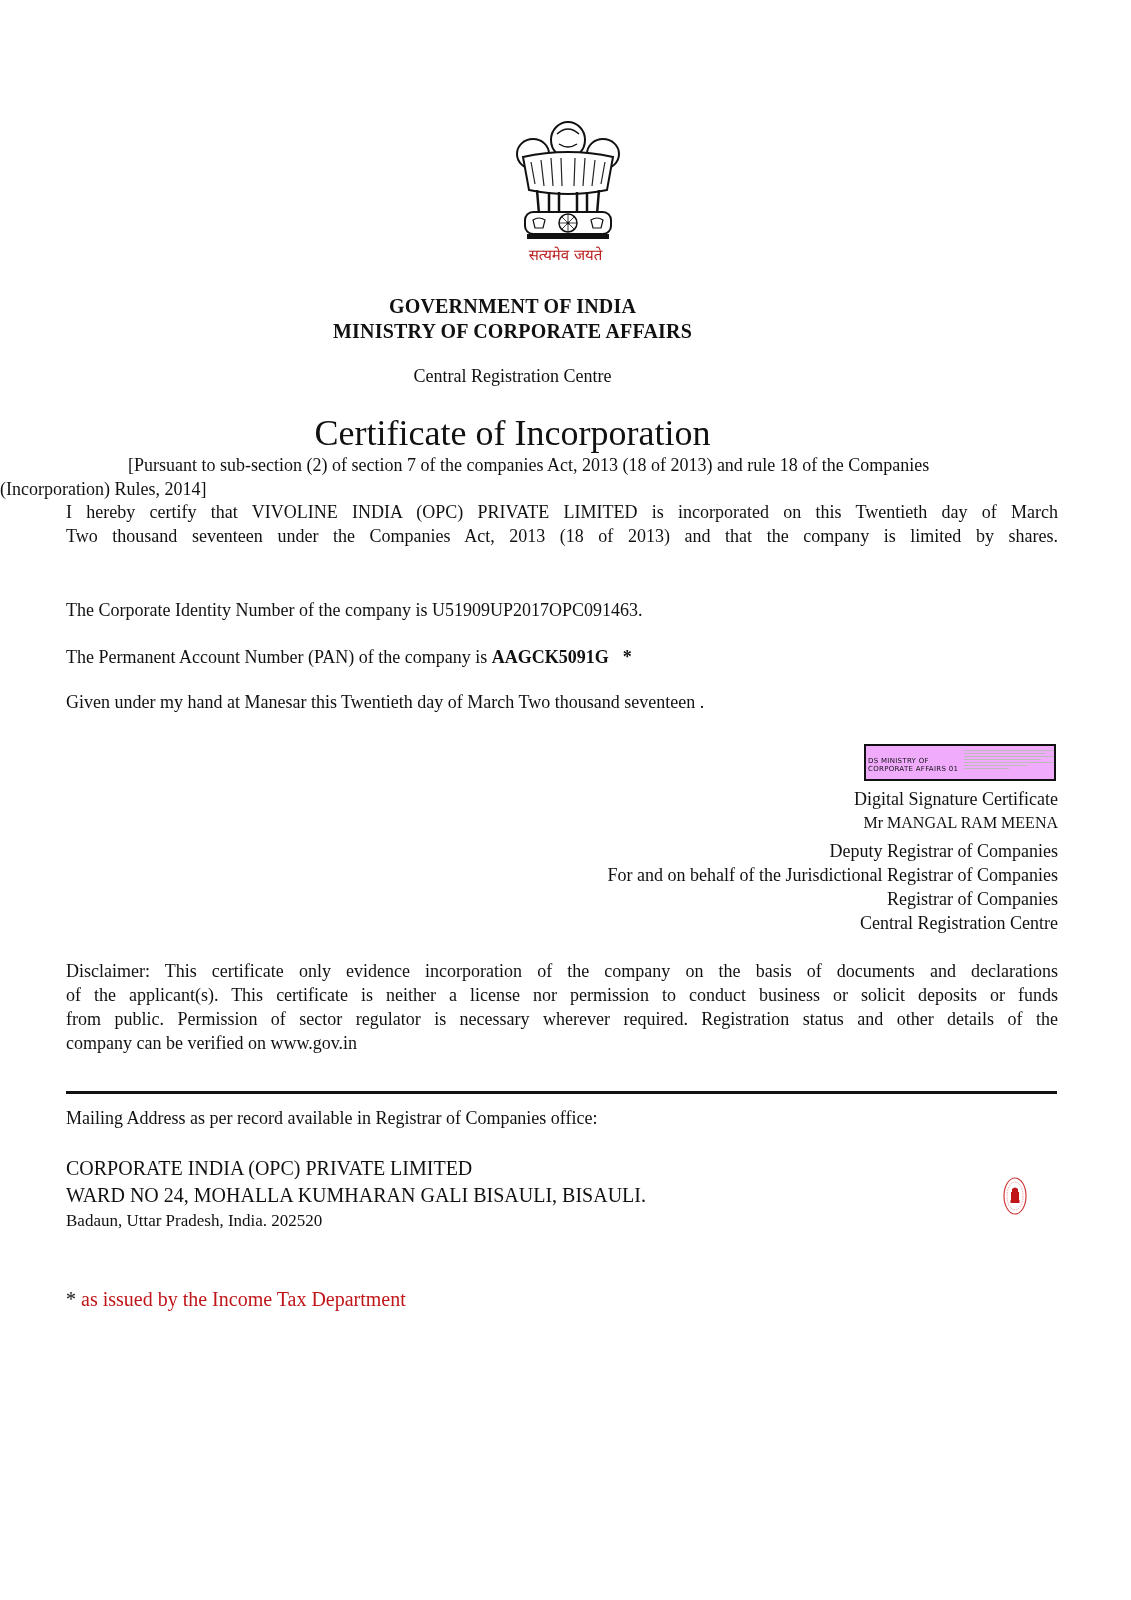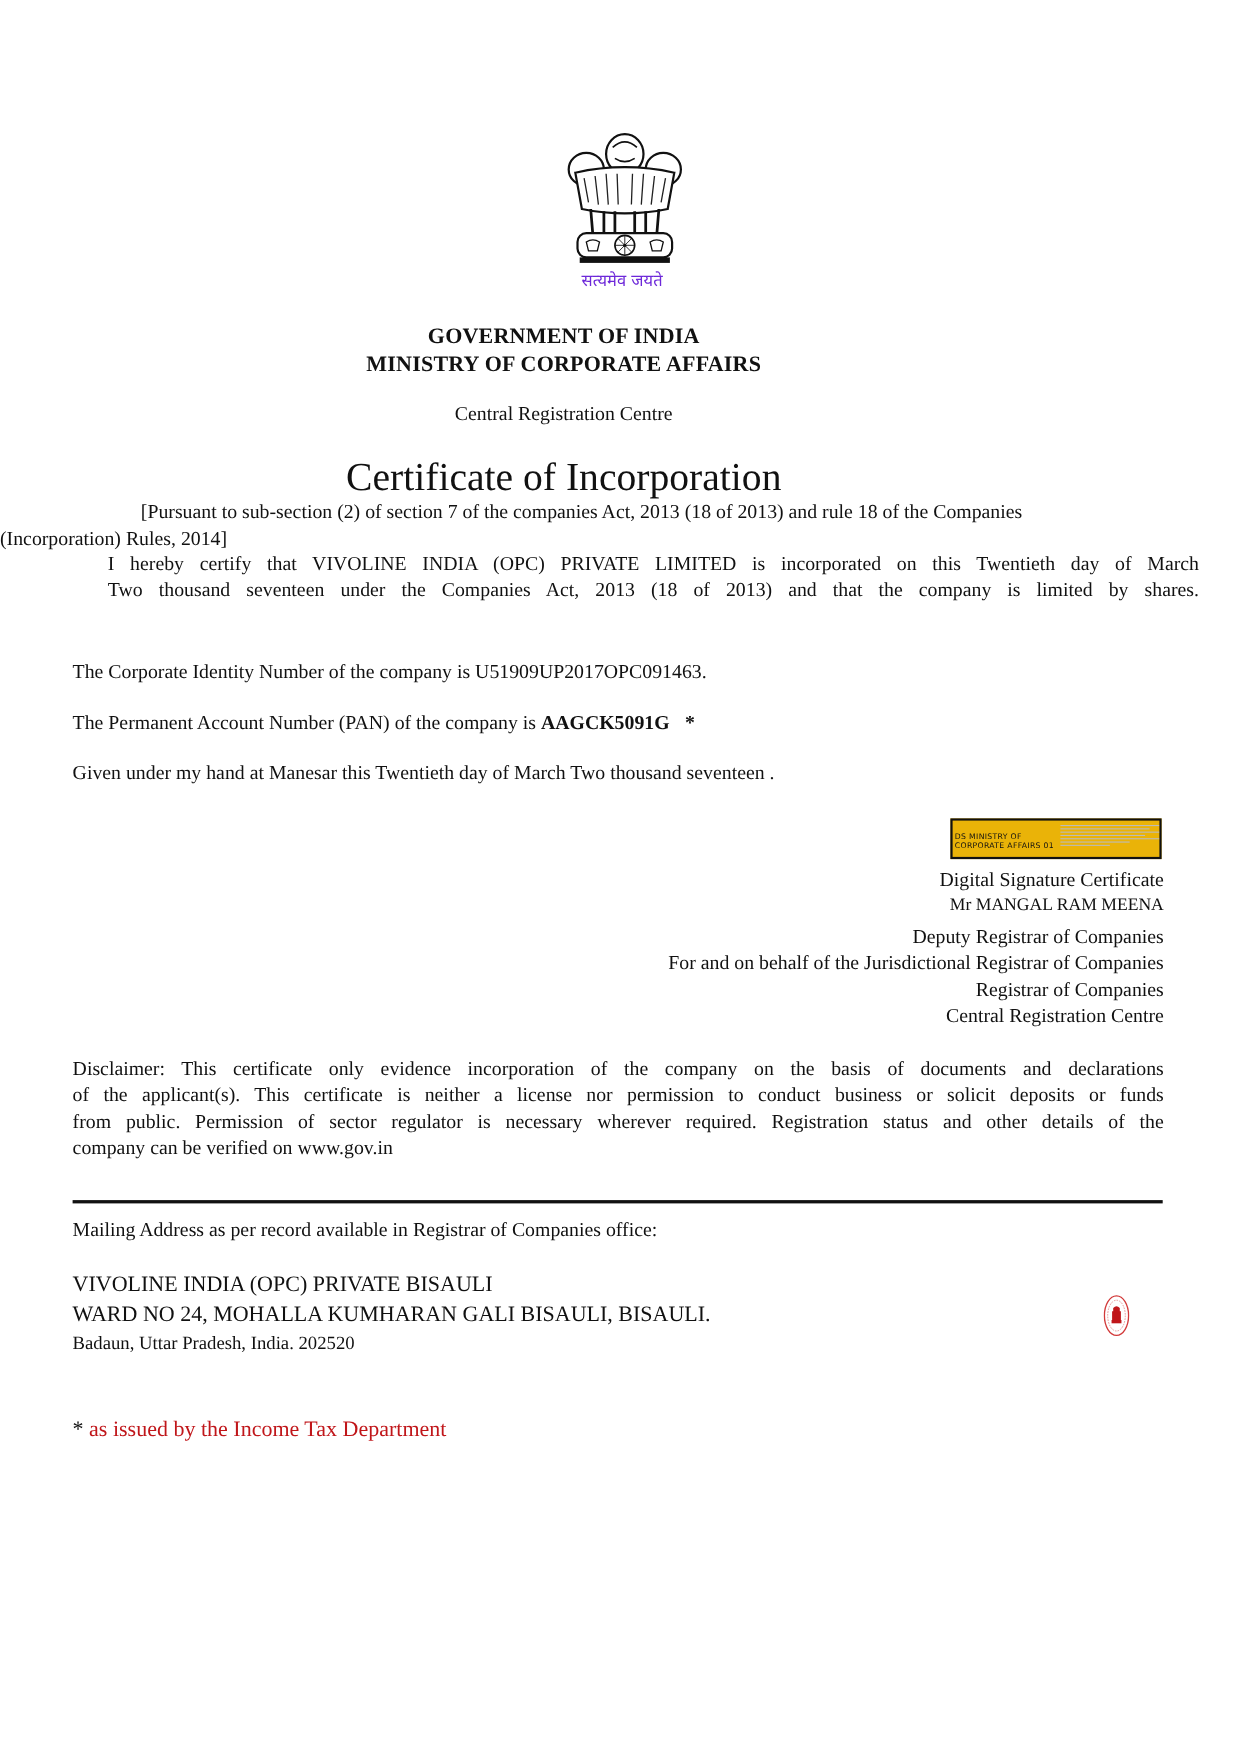--- a/index.html
+++ b/index.html
@@ -1,30 +1,30 @@
 <!DOCTYPE html>
 <html><head>
 <meta charset="utf-8">
 <style>
   html, body { margin: 0; padding: 0; background: #ffffff; }
   body { width: 1131px; height: 1600px; position: relative; overflow: hidden;
          font-family: "Liberation Serif", "DejaVu Serif", serif; color: #111; }
   .abs { position: absolute; }
   .center { left: 0; width: 1025px; text-align: center; }
   .emblem { left: 503px; top: 112px; width: 130px; height: 130px; }
-  .motto { left: 0; width: 1131px; top: 244px; text-align: center; font-size: 15px; color: #6d28d9; font-family: "DejaVu Sans", sans-serif; }
+  .motto { left: 0; width: 1131px; top: 244px; text-align: center; font-size: 15px; color: #b91c1c; font-family: "DejaVu Sans", sans-serif; }
   .gov { top: 295px; font-size: 20px; font-weight: bold; letter-spacing: 0.2px; }
   .ministry { top: 320px; font-size: 20px; font-weight: bold; letter-spacing: 0.2px; }
   .crc { top: 366px; font-size: 18px; }
   .title { top: 412px; font-size: 36px; font-weight: normal; }
   .pursuant { left: 128px; top: 455px; font-size: 18px; width: 930px; white-space: nowrap; }
   .pursuant2 { left: 0; width: 1131px; text-align: left; top: 479px; font-size: 18px; }
   .body-line { left: 66px; font-size: 18px; white-space: nowrap; }
-  .just { width: 992px; text-align: justify; text-align-last: justify; margin-left: 32px; }
-  .dsc-box { left: 864px; top: 744px; width: 192px; height: 37px; border: 2px solid #111; border-left-width: 2px; background: #eab308; box-sizing: border-box; overflow: hidden; }
+  .just { width: 992px; text-align: justify; text-align-last: justify; }
+  .dsc-box { left: 864px; top: 744px; width: 192px; height: 37px; border: 2px solid #111; border-left-width: 2px; background: #f0abfc; box-sizing: border-box; overflow: hidden; }
   .dsc-label { position: absolute; left: 2px; top: 11px; font-family: "DejaVu Sans", sans-serif; font-size: 7px; line-height: 8px; color: #111; letter-spacing: 0.3px; }
   .dsc-detail { position: absolute; left: 98px; top: 2px; width: 90px; height: 31px; }
   .dsc-detail i { display: block; height: 1px; margin: 2px 0; background: #bbb; }
   .sig { right: 73px; text-align: right; font-size: 18px; white-space: nowrap; }
   .sig-name { font-size: 16px; }
   .disc { left: 66px; width: 992px; font-size: 18px; text-align: justify; text-align-last: justify; white-space: nowrap; }
   .rule { left: 66px; top: 1091px; width: 991px; height: 3px; background: #111; }
   .addr { left: 66px; font-size: 20px; white-space: nowrap; }
   .addr-small { left: 66px; font-size: 17px; white-space: nowrap; }
   .seal { left: 1003px; top: 1177px; width: 24px; height: 38px; }
@@ -101,21 +101,21 @@
 <div class="abs sig" style="top:913px;">Central Registration Centre</div>
 
 <div class="abs disc" style="top:961px;">Disclaimer:  This certificate only evidence  incorporation of  the  company on the basis of  documents and declarations</div>
 <div class="abs disc" style="top:985px;">of the  applicant(s).  This certificate is neither a license nor permission to conduct business or solicit  deposits or funds</div>
 <div class="abs disc" style="top:1009px;">from public. Permission of sector regulator is necessary wherever  required. Registration status and other details of the</div>
 <div class="abs body-line" style="top:1033px;">company can be verified on www.gov.in</div>
 
 <div class="abs rule"></div>
 
 <div class="abs body-line" style="top:1108px;">Mailing Address as per record available in Registrar of Companies office:</div>
-<div class="abs addr" style="top:1157px;">VIVOLINE INDIA (OPC) PRIVATE BISAULI</div>
+<div class="abs addr" style="top:1157px;">CORPORATE INDIA (OPC) PRIVATE LIMITED</div>
 <div class="abs addr" style="top:1184px;">WARD NO 24, MOHALLA KUMHARAN GALI BISAULI, BISAULI.</div>
 <div class="abs addr-small" style="top:1211px;">Badaun, Uttar Pradesh, India. 202520</div>
 
 <div class="abs seal">
   <svg width="24" height="38" viewBox="0 0 24 38">
     <ellipse cx="12" cy="19" rx="11" ry="18" fill="#fff" stroke="#d23a3a" stroke-width="1.2"></ellipse>
     <ellipse cx="12" cy="19" rx="8" ry="14" fill="none" stroke="#e48a8a" stroke-width="0.8" stroke-dasharray="1.5 1"></ellipse>
     <path d="M9 12 q3 -3 6 0 v3 h1 v8 h-8 v-8 h1 z" fill="#c0161a"></path>
     <rect x="7.5" y="23" width="9" height="3" fill="#c0161a"></rect>
   </svg>

